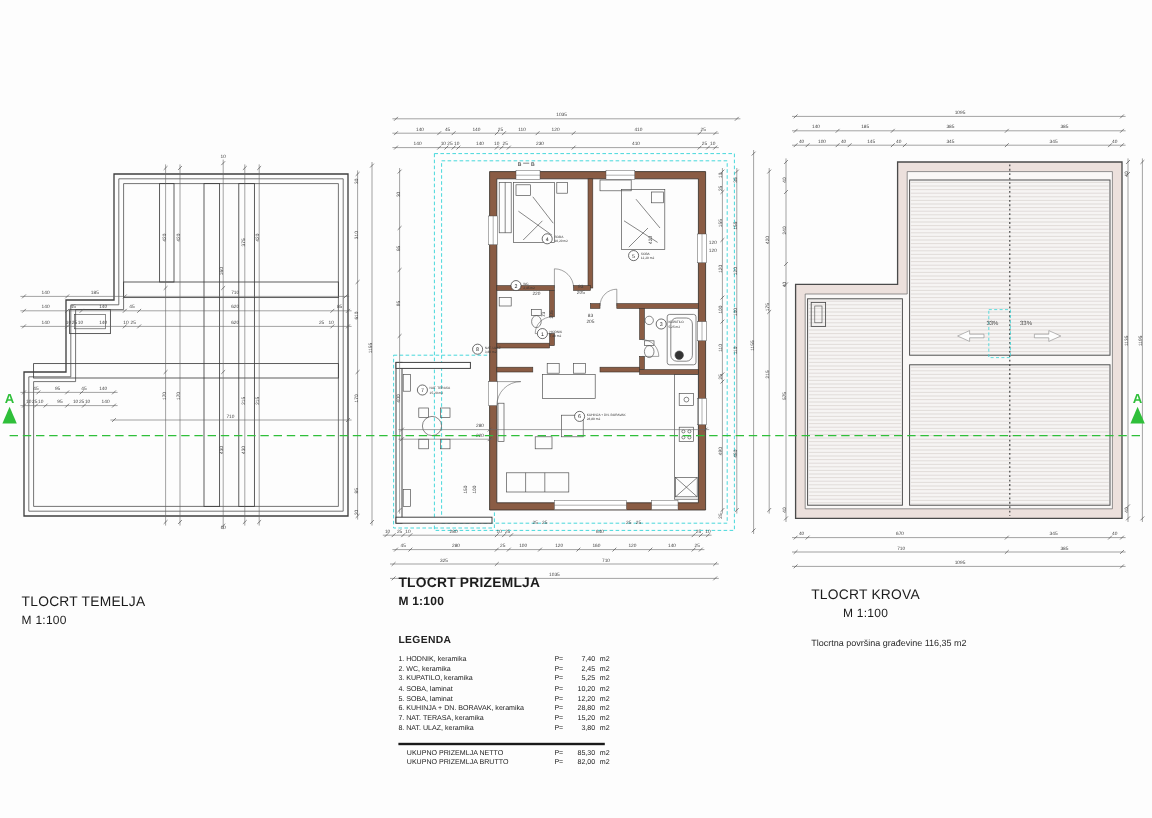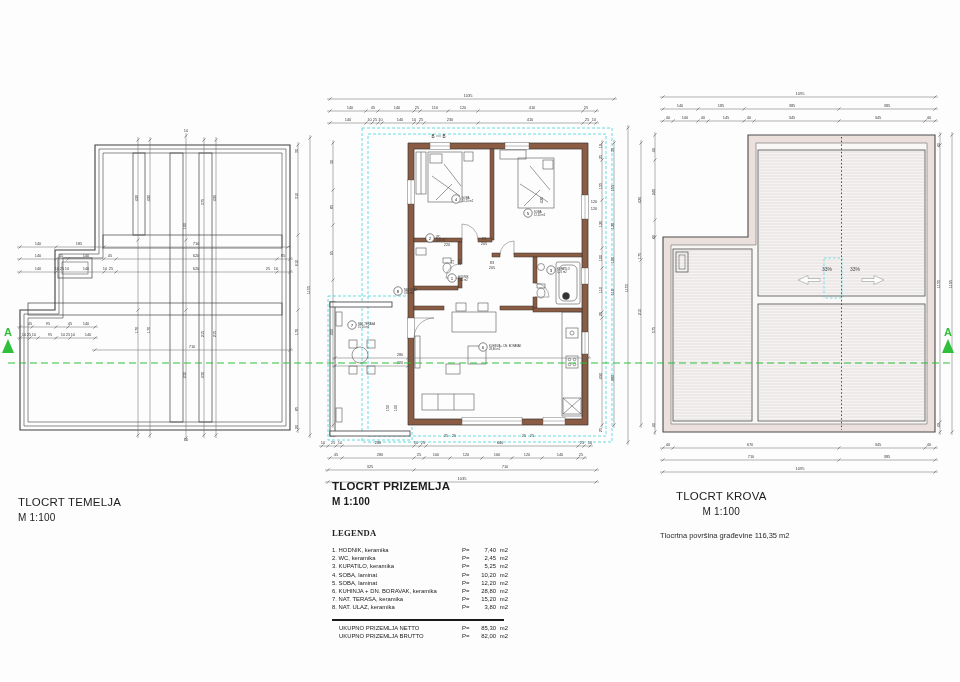--- a/index.html
+++ b/index.html
@@ -3,21 +3,21 @@
 <meta charset="utf-8">
 <style>
   html,body{margin:0;padding:0;background:#e9e9e9;}
   .page{position:relative;width:960px;height:682px;background:#fdfdfd;overflow:hidden;
         font-family:"Liberation Sans", sans-serif;color:#1e1e1e;}
   svg{position:absolute;left:0;top:0;}
   .titleblock{position:absolute;line-height:15px;font-size:11.5px;color:#1c1c1c;letter-spacing:.2px;}
   .titleblock .scale{font-size:10px;}
   .note{position:absolute;font-size:7.5px;color:#2a2a2a;}
   .legend{position:absolute;left:332px;top:528px;width:176px;font-size:5.9px;color:#222;}
-  .legend .heading{font-size:8.6px;font-weight:600;letter-spacing:.3px;margin-bottom:9px;font-family:Liberation Serif, serif;}
+  .legend .heading{font-size:8.6px;font-weight:600;letter-spacing:.3px;margin-bottom:9px;}
   .leg-row{display:flex;align-items:baseline;height:8.2px;}
   .leg-row .lab{flex:1 1 auto;}
   .leg-row .p{width:14px;}
   .leg-row .val{width:20px;text-align:right;}
   .leg-row .unit{width:12px;text-align:right;}
   .leg-sep{border-top:2px solid #1a1a1a;margin:6px 0 4px 0;width:172px;}
   .leg-totals .leg-row .lab{padding-left:7px;}
   
   text.dim{font-family:"Liberation Sans",sans-serif;font-size:4px;fill:#3f3f3f;text-anchor:middle;}
   text.room-no{font-family:"Liberation Sans",sans-serif;font-size:4.4px;fill:#222;text-anchor:middle;}
@@ -750,21 +750,21 @@
     <div class="scale">M 1:100</div>
   </div>
   <div class="titleblock" style="left:332px;top:479px;font-weight:bold;">
     <div>TLOCRT PRIZEMLJA</div>
     <div class="scale">M 1:100</div>
   </div>
   <div class="titleblock" style="left:676px;top:489px;text-align:center;">
     <div>TLOCRT KROVA</div>
     <div class="scale">M 1:100</div>
   </div>
-  <div class="note" style="left:660px;top:531px;">Tlocrtna površina građevine 116,35 m2</div>
+  <div class="note" style="left:676px;top:531px;">Tlocrtna površina građevine 116,35 m2</div>
 
   <div class="legend">
     <div class="heading">LEGENDA</div>
     <div id="leg-items">
         <div class="leg-row">
           <span class="lab">1. HODNIK, keramika</span>
           <span class="p">P=</span>
           <span class="val">7,40</span>
           <span class="unit">m2</span>
         </div>

